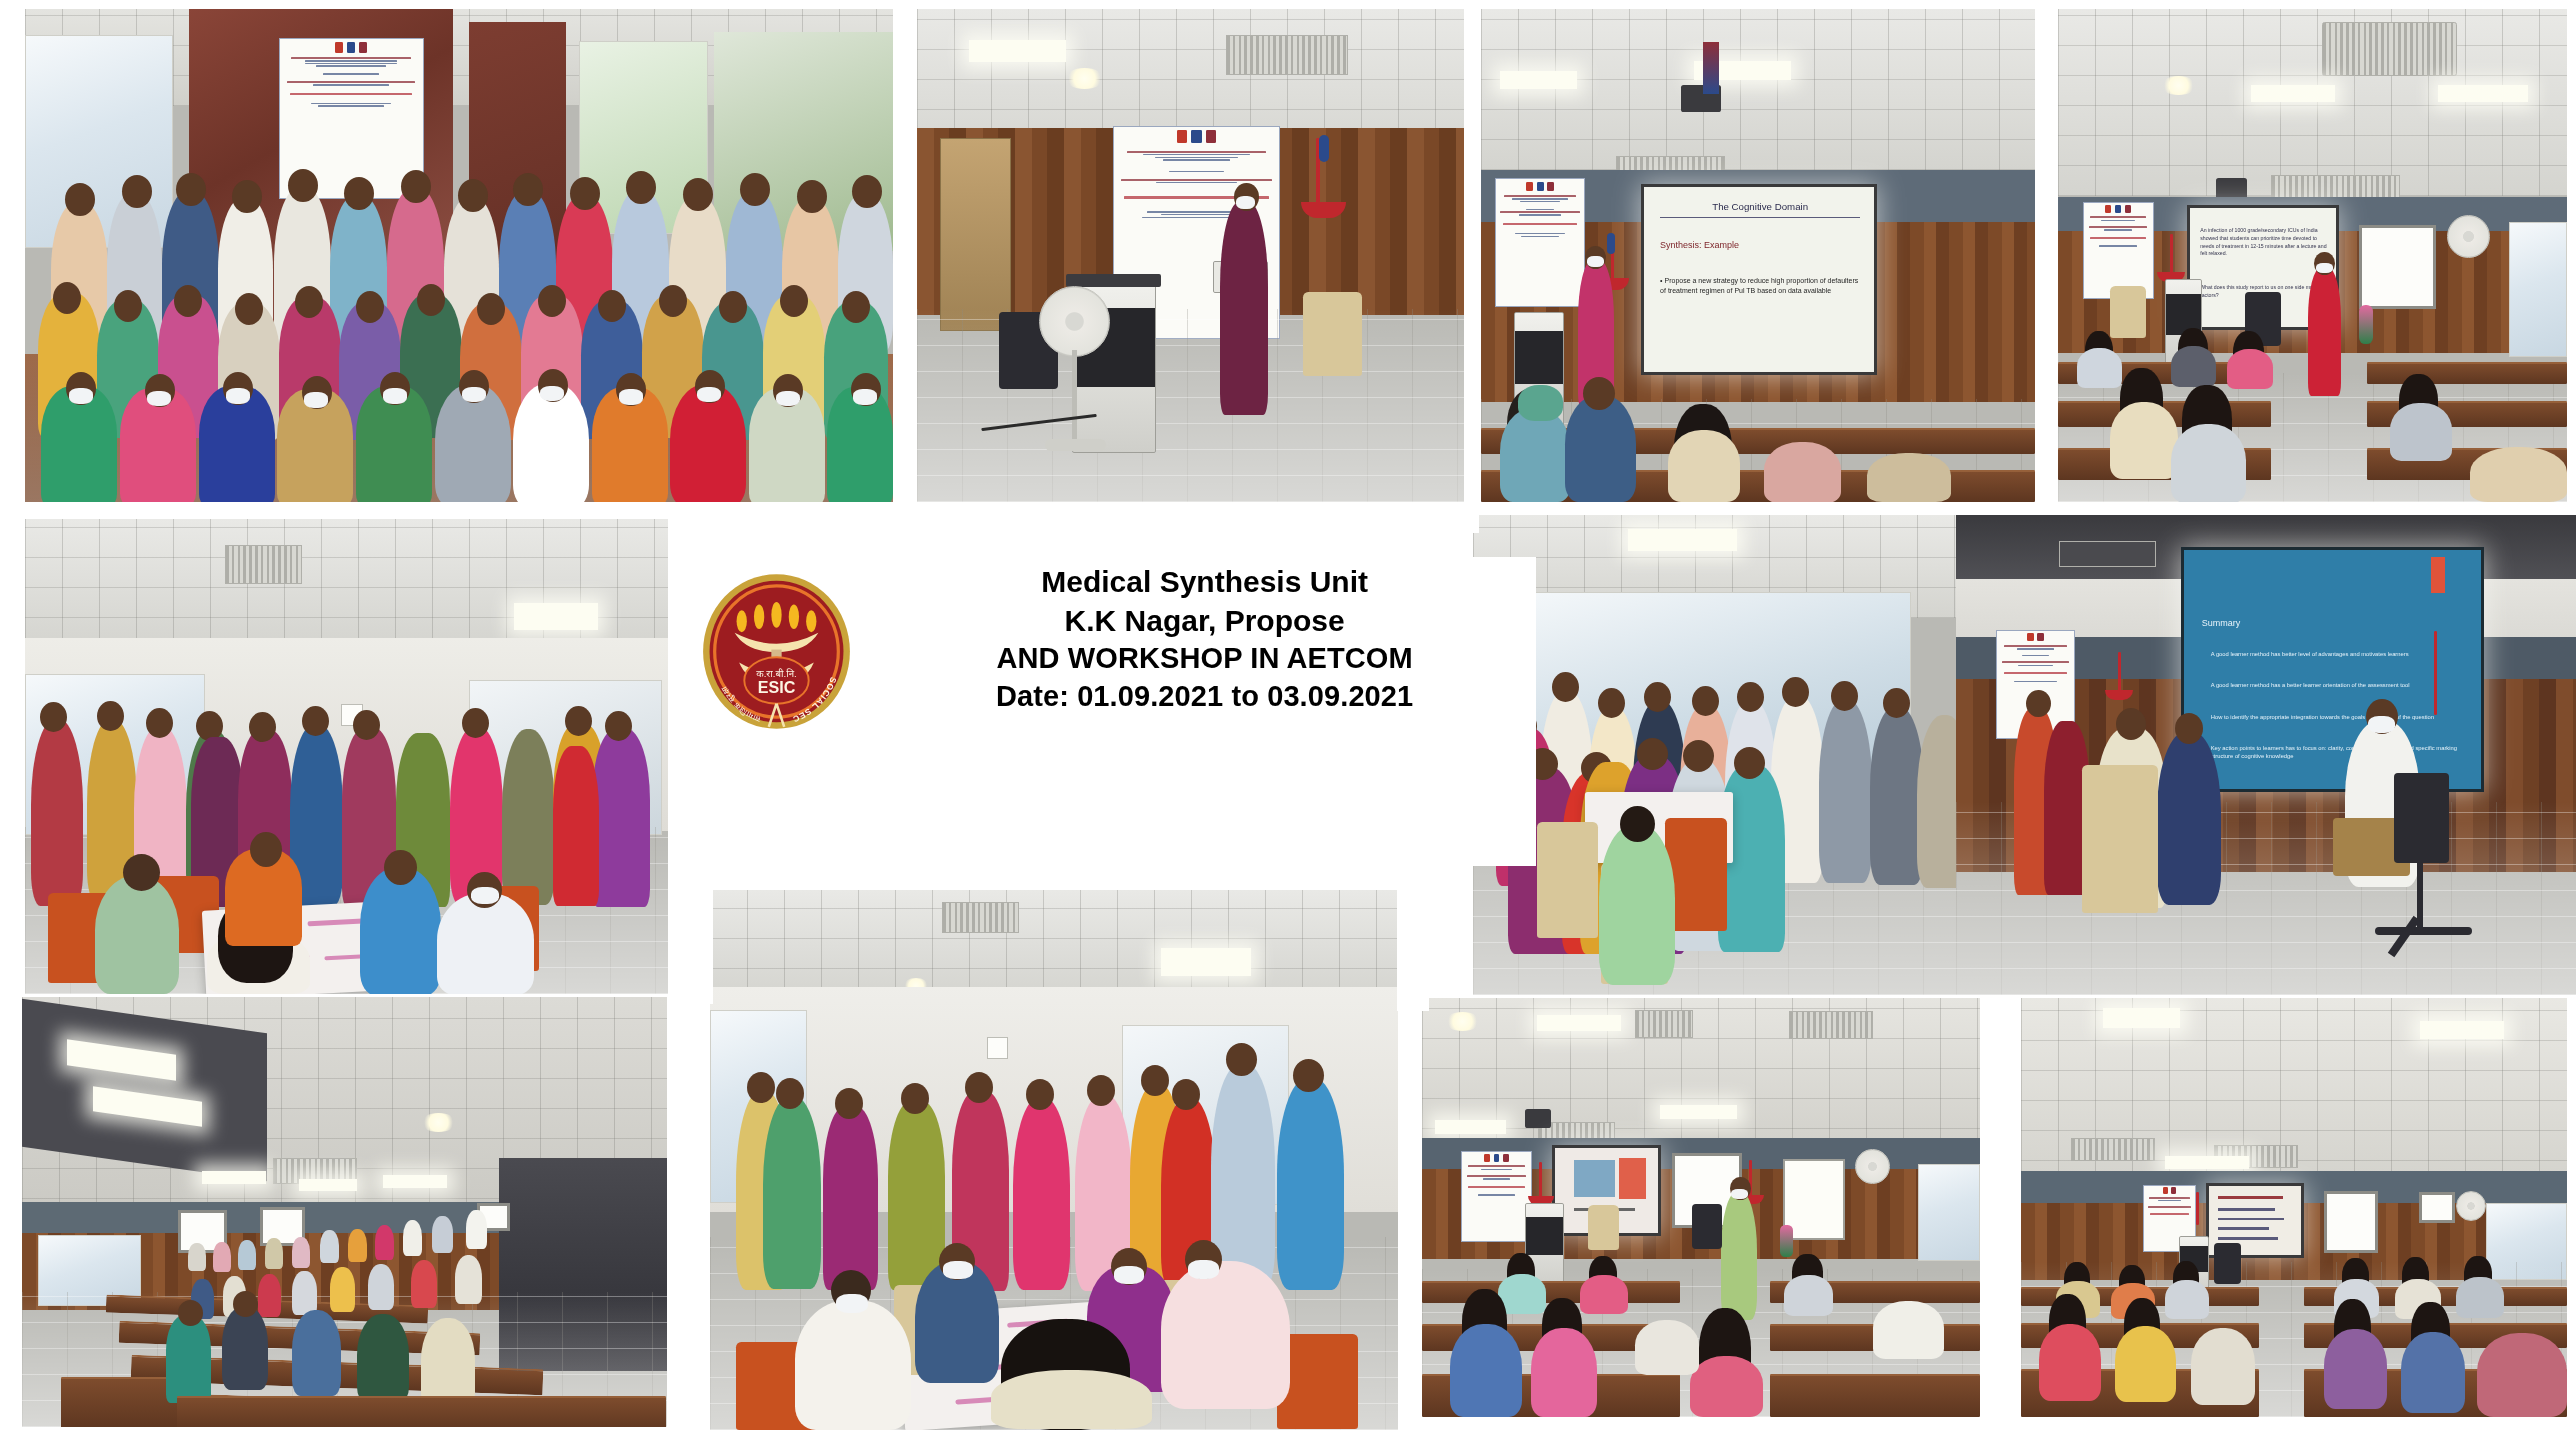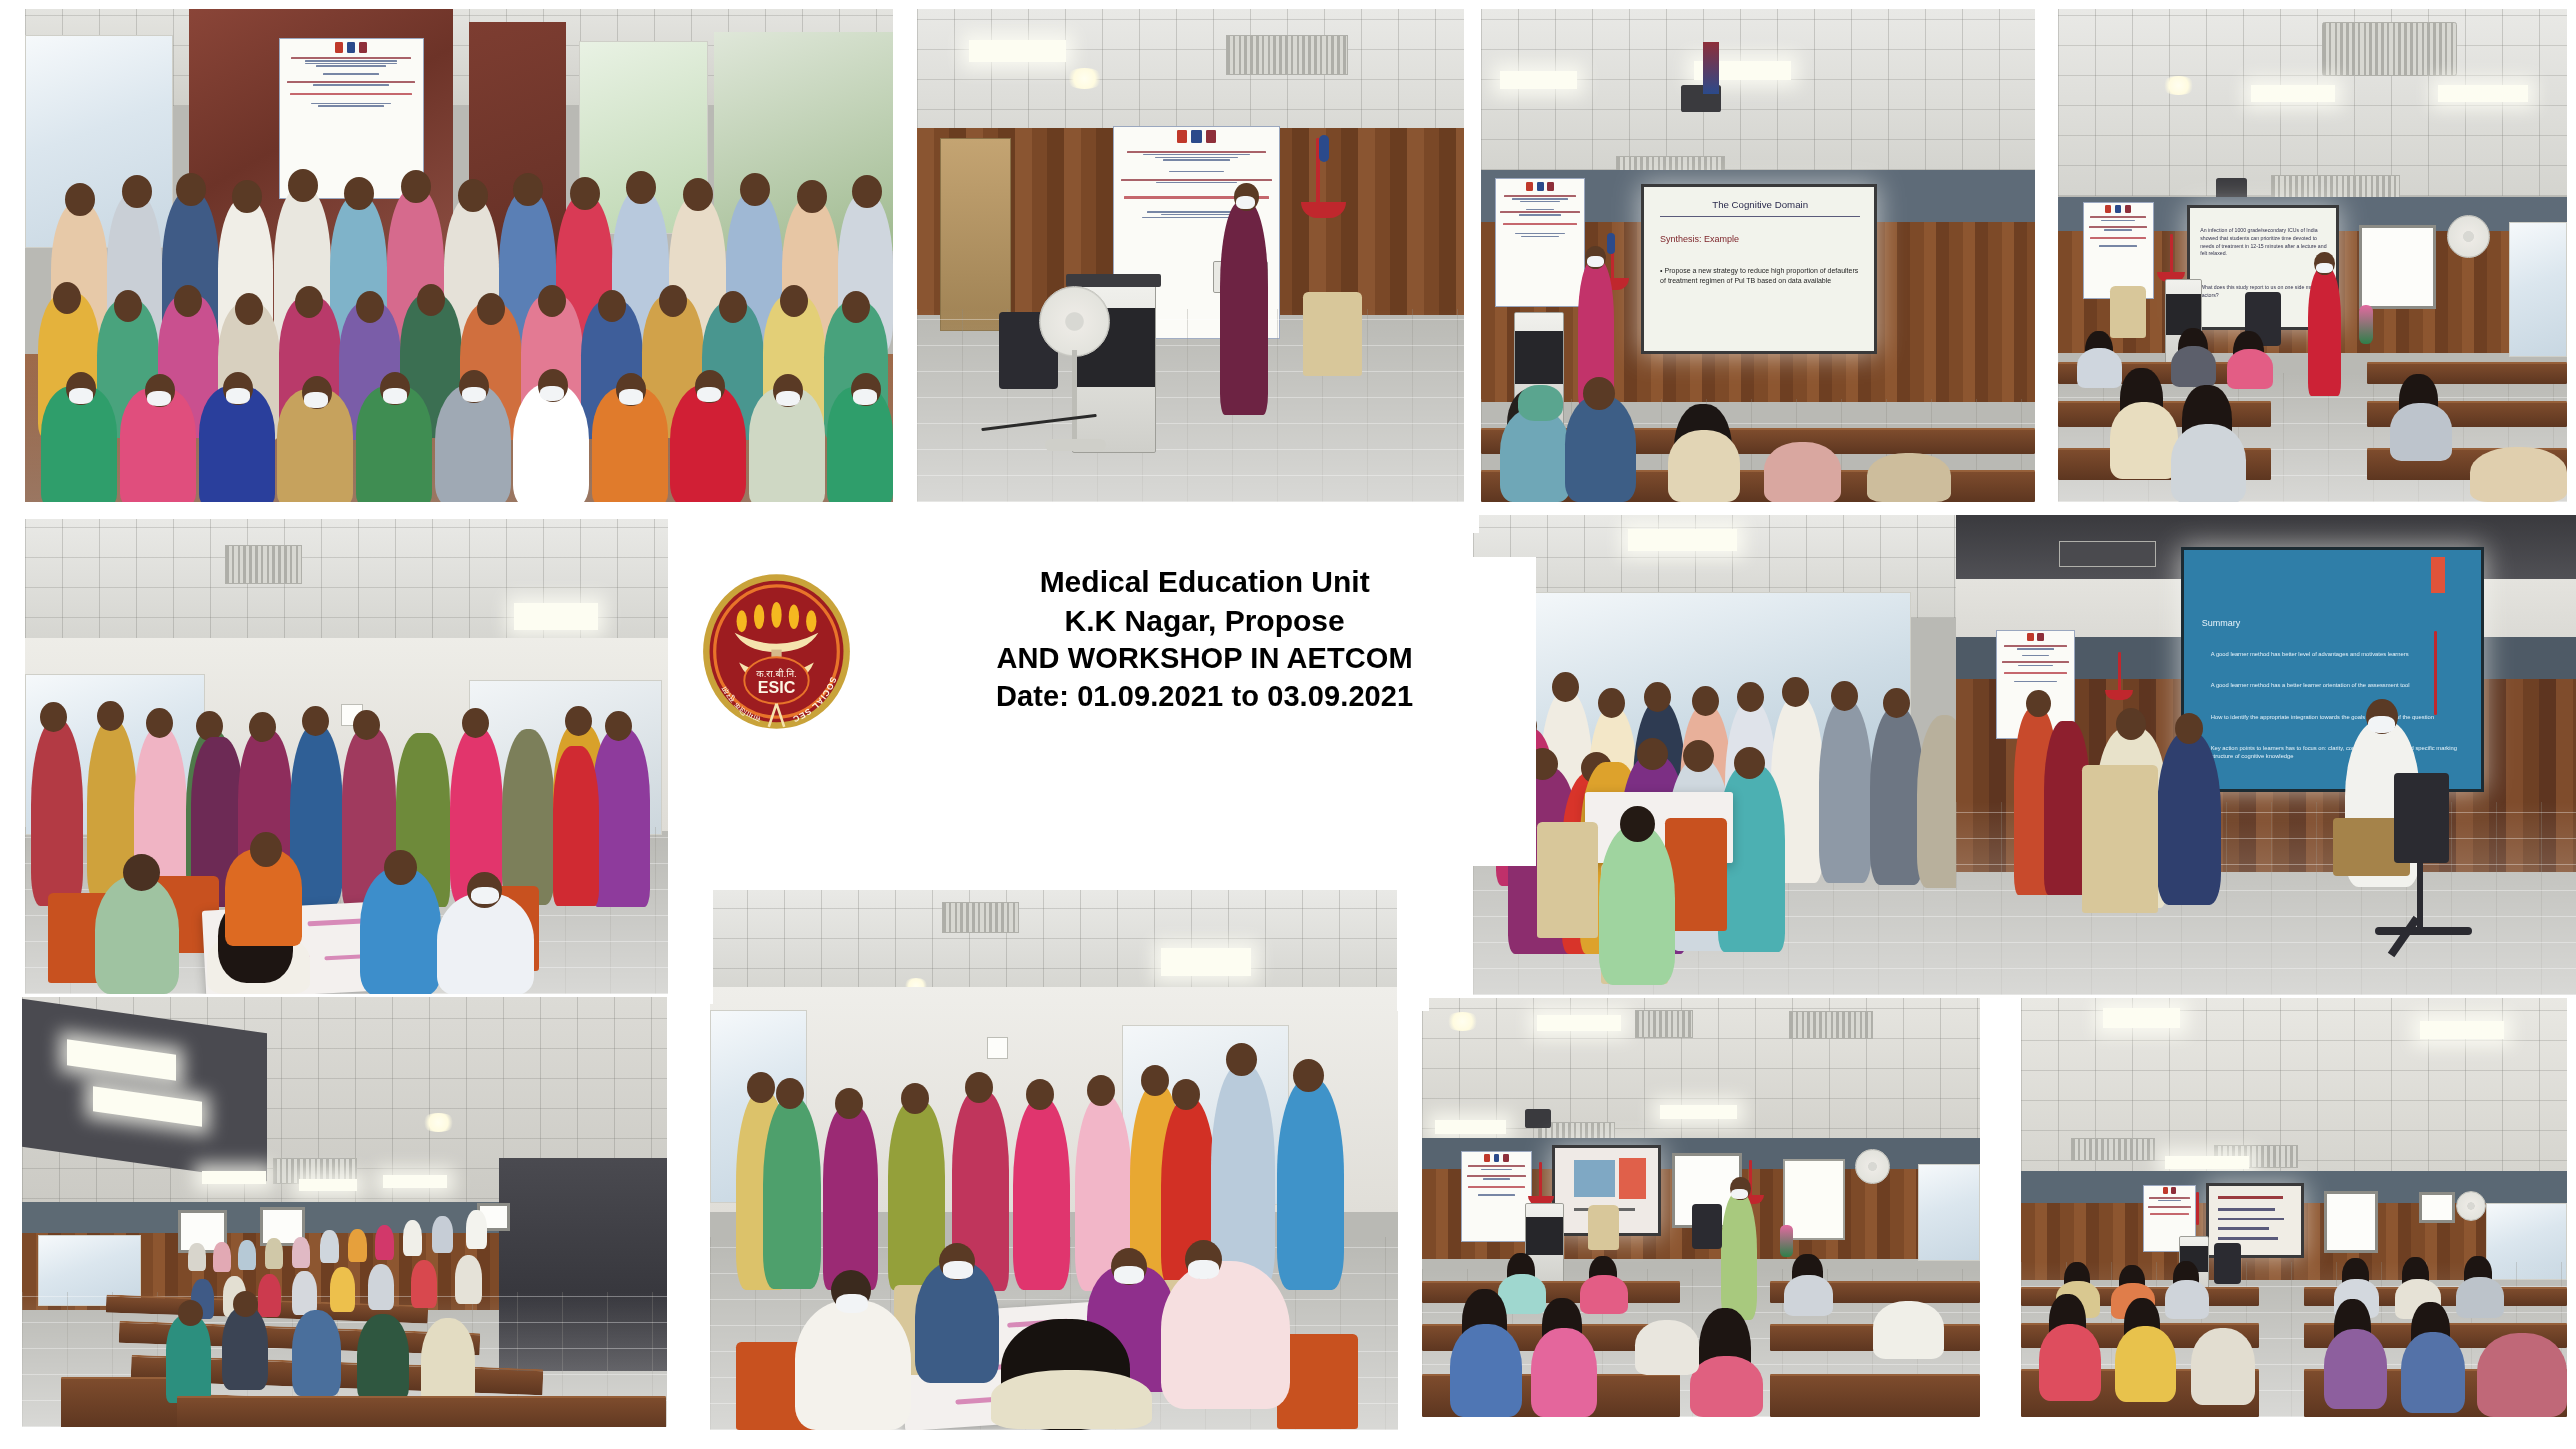--- a/index.html
+++ b/index.html
@@ -357,21 +357,21 @@
         <div class="bline sm"></div>
           <div class="bline sm" style="width:48%;"></div>
         <div class="bline sm" style="width:34%; margin-top:5.2px;"></div>
         <div class="bline" style="width:94%;"></div>
         <div class="bline sm" style="width:50%;"></div>
         <div class="bline" style="width:88%; background:#b3353f; margin-top:6.4px;"></div>
         <div class="bline sm" style="width:60%; margin-top:6.4px;"></div>
         <div class="bline sm" style="width:46%;"></div>
       </div>
 
-      <div class="screen" style="left:160px; top:175px; width:236px; height:170px;">
+      <div class="screen" style="left:160px; top:175px; width:236px; height:191px;">
         <div class="screen-txt" style="top:7%; text-align:center; font-size:9.7px; color:#2b2b4d;
                     border-bottom:1.3px solid #5a5a7a; padding-bottom:2.6px;">The Cognitive Domain</div>
         <div class="screen-txt" style="top:28%; font-size:9px; color:#7a1f25;">Synthesis: Example</div>
         <div class="screen-txt" style="top:48%; font-size:7px; color:#1f1f1f;">• Propose a new strategy to reduce high proportion of defaulters of treatment regimen of Pul TB based on data available</div>
       </div>
       <div class="garland" style="left:130px; top:227px; height:45px;"></div>
       <div style="position:absolute; left:115px; top:269px; width:33px; height:11.6px;
                   background:#c0272d; border-radius:0 0 16.7px 16.7px;"></div>
       <div style="position:absolute; left:126px; top:224px; width:7.7px; height:20.6px;
                   background:#2b4a8b; border-radius:3.9px;"></div>
@@ -972,21 +972,21 @@
         <text fill="#fdf5e4" font-family="'Liberation Sans',sans-serif" font-size="13" font-weight="700" letter-spacing="1.2">
           <textPath href="#arcR" startOffset="4%">SOCIAL SECURITY</textPath>
         </text>
         <text fill="#fdf5e4" font-family="'Liberation Sans',sans-serif" font-size="12" letter-spacing="0.6">
           <textPath href="#arcL" startOffset="4%">सामाजिक सुरक्षा</textPath>
         </text>
       </svg>
     </div>
 
     <div id="headings">
-      <div class="ln h-bold">Medical Education Unit</div>
+      <div class="ln h-bold">Medical Synthesis Unit</div>
       <div class="ln h-bold">K.K Nagar, Propose</div>
       <div class="ln h-caps">AND WORKSHOP IN AETCOM</div>
       <div class="ln h-caps">Date: 01.09.2021 to 03.09.2021</div>
     </div>
 
   </div>
 
 </div>
 
 

